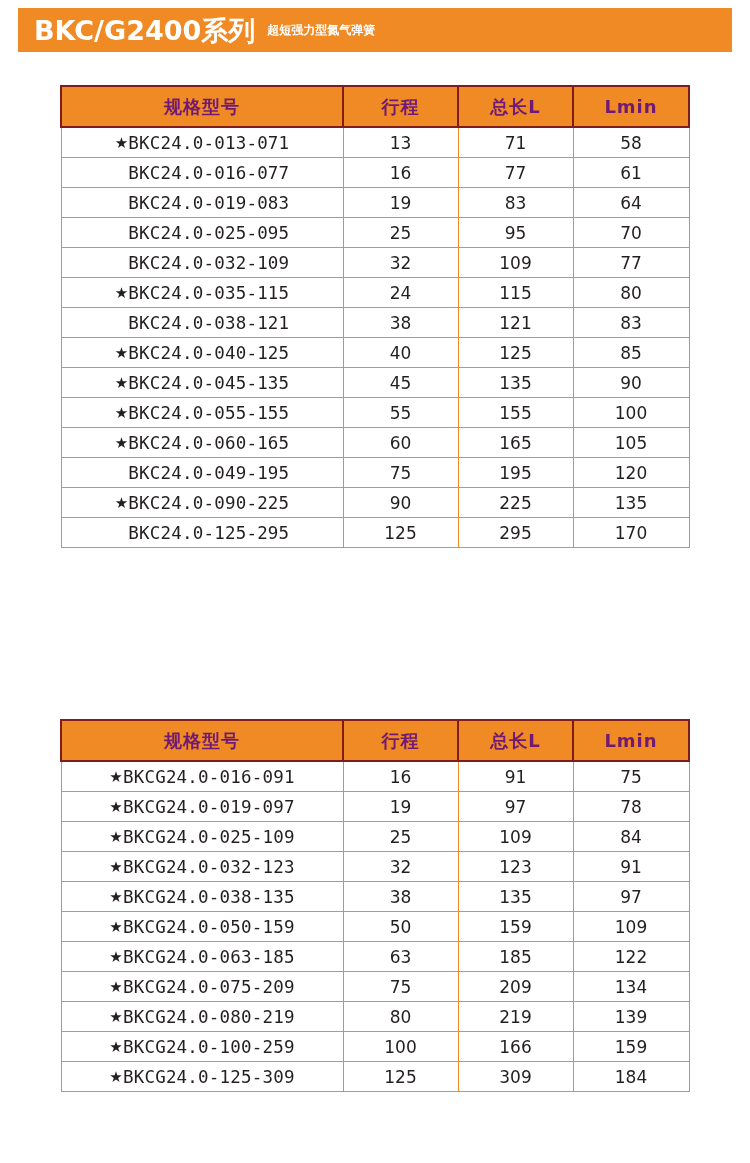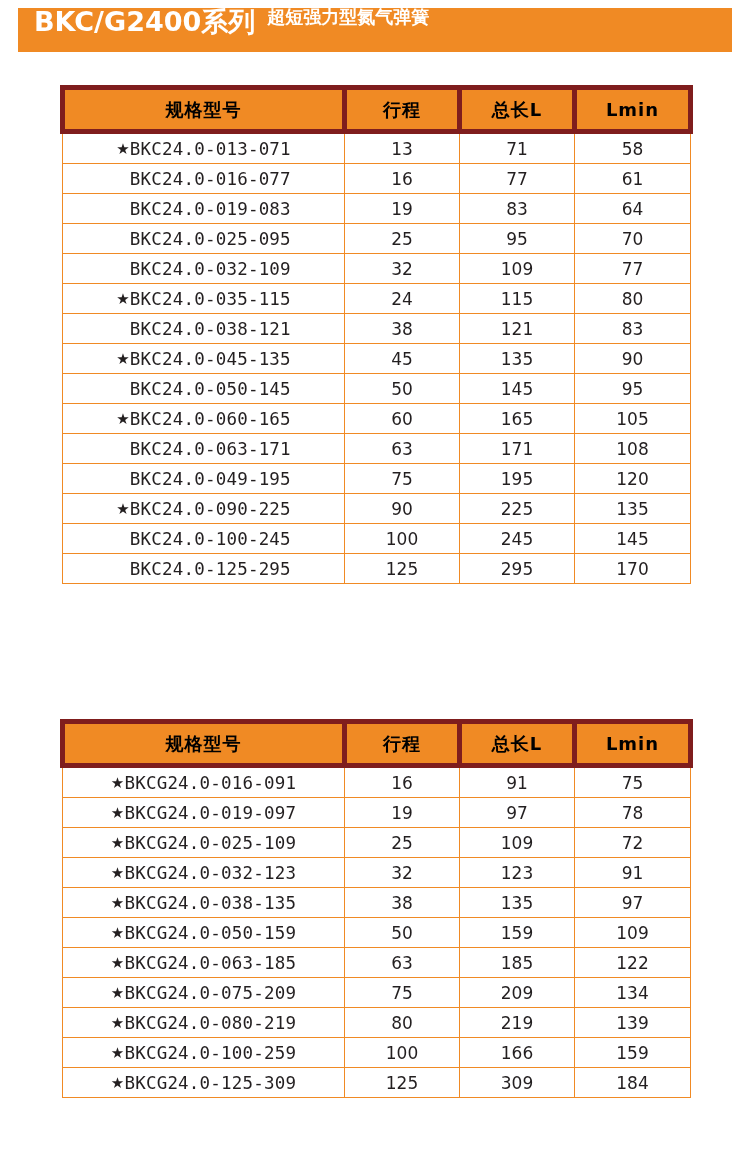--- a/index.html
+++ b/index.html
@@ -15,35 +15,35 @@
     position: relative;
     overflow: hidden;
   }
 
   
   .banner {
     margin: 8px 18px 0 18px;
     height: 44px;
     background: #f08a24;
     display: flex;
-    align-items: flex-start;
+    align-items: center;
     padding-left: 16px;
     box-sizing: border-box;
   }
   .banner-title {
     color: #ffffff;
     font-size: 27px;
     font-weight: bold;
     letter-spacing: 0px;
     white-space: nowrap;
     line-height: 1;
   }
   .banner-sub {
     color: #ffffff;
-    font-size: 18px;
+    font-size: 12px;
     font-weight: bold;
     margin-left: 12px;
     white-space: nowrap;
     line-height: 1;
   }
 
   
   .table-wrap {
     position: absolute;
     left: 60px;
@@ -57,25 +57,25 @@
     width: 100%;
     table-layout: fixed;
   }
   table.spec col.c0 { width: 282px; }
   table.spec col.c1 { width: 115px; }
   table.spec col.c2 { width: 115px; }
   table.spec col.c3 { width: 116px; }
 
   table.spec thead th {
     background: #f08a24;
-    color: #000000;
+    color: #701a75;
     font-size: 18px;
     font-weight: bold;
     height: 37px;
-    border: 5px solid #7f1d1d;
+    border: 2px solid #7f1d1d;
     text-align: center;
     letter-spacing: 1px;
   }
   table.spec tbody td {
     border: 1px solid #f08a24;
     height: 29px;
     text-align: center;
     font-size: 18px;
     color: #231f20;
     font-family: "DejaVu Sans Mono", "Liberation Mono", monospace;
@@ -160,60 +160,54 @@
           <td class="num">115</td>
           <td class="num">80</td>
         </tr>
         <tr>
           <td class="model"><span class="star star-hidden">★</span><span>BKC24.0-038-121</span></td>
           <td class="num">38</td>
           <td class="num">121</td>
           <td class="num">83</td>
         </tr>
         <tr>
+          <td class="model"><span class="star">★</span><span>BKC24.0-040-125</span></td>
+          <td class="num">40</td>
+          <td class="num">125</td>
+          <td class="num">85</td>
+        </tr>
+        <tr>
           <td class="model"><span class="star">★</span><span>BKC24.0-045-135</span></td>
           <td class="num">45</td>
           <td class="num">135</td>
           <td class="num">90</td>
         </tr>
         <tr>
-          <td class="model"><span class="star star-hidden">★</span><span>BKC24.0-050-145</span></td>
-          <td class="num">50</td>
-          <td class="num">145</td>
-          <td class="num">95</td>
+          <td class="model"><span class="star">★</span><span>BKC24.0-055-155</span></td>
+          <td class="num">55</td>
+          <td class="num">155</td>
+          <td class="num">100</td>
         </tr>
         <tr>
           <td class="model"><span class="star">★</span><span>BKC24.0-060-165</span></td>
           <td class="num">60</td>
           <td class="num">165</td>
           <td class="num">105</td>
         </tr>
         <tr>
-          <td class="model"><span class="star star-hidden">★</span><span>BKC24.0-063-171</span></td>
-          <td class="num">63</td>
-          <td class="num">171</td>
-          <td class="num">108</td>
-        </tr>
-        <tr>
           <td class="model"><span class="star star-hidden">★</span><span>BKC24.0-049-195</span></td>
           <td class="num">75</td>
           <td class="num">195</td>
           <td class="num">120</td>
         </tr>
         <tr>
           <td class="model"><span class="star">★</span><span>BKC24.0-090-225</span></td>
           <td class="num">90</td>
           <td class="num">225</td>
           <td class="num">135</td>
-        </tr>
-        <tr>
-          <td class="model"><span class="star star-hidden">★</span><span>BKC24.0-100-245</span></td>
-          <td class="num">100</td>
-          <td class="num">245</td>
-          <td class="num">145</td>
         </tr>
         <tr>
           <td class="model"><span class="star star-hidden">★</span><span>BKC24.0-125-295</span></td>
           <td class="num">125</td>
           <td class="num">295</td>
           <td class="num">170</td>
         </tr>
       </tbody>
   </table>
 </div>
@@ -244,21 +238,21 @@
         <tr>
           <td class="model"><span class="star">★</span><span>BKCG24.0-019-097</span></td>
           <td class="num">19</td>
           <td class="num">97</td>
           <td class="num">78</td>
         </tr>
         <tr>
           <td class="model"><span class="star">★</span><span>BKCG24.0-025-109</span></td>
           <td class="num">25</td>
           <td class="num">109</td>
-          <td class="num">72</td>
+          <td class="num">84</td>
         </tr>
         <tr>
           <td class="model"><span class="star">★</span><span>BKCG24.0-032-123</span></td>
           <td class="num">32</td>
           <td class="num">123</td>
           <td class="num">91</td>
         </tr>
         <tr>
           <td class="model"><span class="star">★</span><span>BKCG24.0-038-135</span></td>
           <td class="num">38</td>

